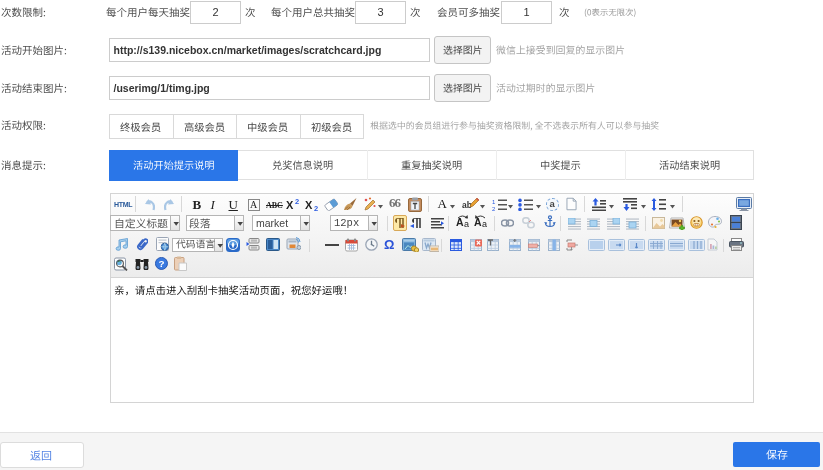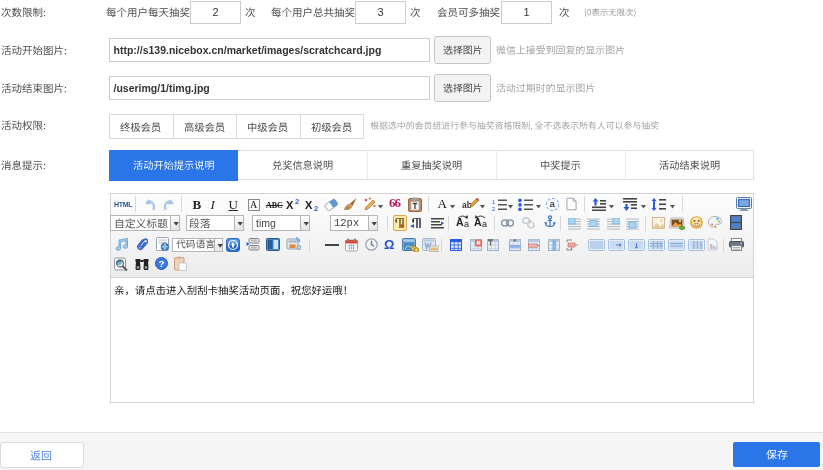--- a/index.html
+++ b/index.html
@@ -396,21 +396,21 @@
   </svg>
 <svg style="position:absolute;left:362.0px;top:197.0px" width="15.0" height="14.0" viewBox="0 0 15 14">
     <path d="M11 3 L4 10 L3 13 L6 12 L13 5Z" fill="#e8b050" stroke="#a07030" stroke-width="0.7"></path>
     <circle cx="4" cy="3" r="1.3" fill="#e05050"></circle>
     <circle cx="8" cy="1.5" r="1.1" fill="#e07030"></circle>
     <circle cx="12.5" cy="9" r="1.1" fill="#e05050"></circle>
   </svg>
 <svg style="position:absolute;left:378.0px;top:203.5px" width="6.0" height="6.0" viewBox="0 0 6 6">
     <path d="M0 1 L5 1 L2.5 4.5Z" fill="#555"></path>
   </svg>
-<div style="position:absolute;left:389.0px;top:194.5px;font-family:'Liberation Sans',sans-serif;font-family:'Liberation Serif',serif;font-size:13px;font-weight:bold;color:#be185d;letter-spacing:-1px">66</div>
+<div style="position:absolute;left:389.0px;top:194.5px;font-family:'Liberation Sans',sans-serif;font-family:'Liberation Serif',serif;font-size:13px;font-weight:bold;color:#737373;letter-spacing:-1px">66</div>
 <svg style="position:absolute;left:408.0px;top:196.5px" width="14.0" height="15.0" viewBox="0 0 14 15">
     <rect x="0.5" y="1.5" width="13" height="13" rx="1.5" fill="#c28a5c" stroke="#96683c"></rect>
     <rect x="4" y="0.5" width="6" height="3" rx="1" fill="#9aa0a8"></rect>
     <rect x="3" y="4.5" width="8" height="8.5" fill="#f2f5fa" stroke="#a8b2c0" stroke-width="0.6"></rect>
     <path d="M4.8 6.5 H9.2 M7 6.5 V12" stroke="#444" stroke-width="1.3"></path>
   </svg>
 <div style="position:absolute;left:428.0px;top:196.0px;width:1.0px;height:16.0px;background:#d8d8d8"></div>
 <div style="position:absolute;left:437.5px;top:196.0px;font-family:'Liberation Sans',sans-serif;font-family:'Liberation Serif',serif;font-size:13px;color:#111">A</div>
 <svg style="position:absolute;left:450.0px;top:203.5px" width="6.0" height="6.0" viewBox="0 0 6 6">
     <path d="M0 1 L5 1 L2.5 4.5Z" fill="#555"></path>
@@ -507,21 +507,21 @@
   </svg>
 <svg style="position:absolute;left:189.0px;top:217.5px;overflow:visible" width="21.60" height="11.45" viewBox="0 -880 2000 1060" fill="#555">
     <use href="#g83" x="0"></use>
     <use href="#g84" x="1000"></use>
   </svg>
 <div style="position:absolute;left:252.0px;top:215.0px;width:49.0px;height:16.0px;border:1px solid #b5b5b5;background:#fff"></div>
 <div style="position:absolute;left:301.0px;top:215.0px;width:9.0px;height:16.0px;border:1px solid #b5b5b5;border-left:none;background:linear-gradient(#fdfdfd,#e4e4e4)"></div>
 <svg style="position:absolute;left:302.5px;top:220.5px" width="7.0" height="6.0" viewBox="0 0 7 6">
     <path d="M0.5 1 L6 1 L3.2 4.8Z" fill="#444"></path>
   </svg>
-<div style="position:absolute;left:256.0px;top:215.0px;font-family:'Liberation Sans',sans-serif;font-size:10.5px;color:#444;line-height:16px">timg</div>
+<div style="position:absolute;left:256.0px;top:215.0px;font-family:'Liberation Sans',sans-serif;font-size:10.5px;color:#444;line-height:16px">market</div>
 <div style="position:absolute;left:330.0px;top:215.0px;width:39.0px;height:16.0px;border:1px solid #b5b5b5;background:#fff"></div>
 <div style="position:absolute;left:369.0px;top:215.0px;width:9.0px;height:16.0px;border:1px solid #b5b5b5;border-left:none;background:linear-gradient(#fdfdfd,#e4e4e4)"></div>
 <svg style="position:absolute;left:370.5px;top:220.5px" width="7.0" height="6.0" viewBox="0 0 7 6">
     <path d="M0.5 1 L6 1 L3.2 4.8Z" fill="#444"></path>
   </svg>
 <div style="position:absolute;left:334.0px;top:215.0px;font-family:Liberation Mono, monospace;font-size:10.5px;color:#444;line-height:16px">12px</div>
 <div style="position:absolute;left:386.6px;top:216.0px;width:1.0px;height:15.0px;background:#d8d8d8"></div>
 <div style="position:absolute;left:393.0px;top:215.0px;width:14.0px;height:16.0px;border:1px solid #d8a858;background:#fde9a8;border-radius:2px"></div>
 <svg style="position:absolute;left:395.0px;top:218.0px" width="10.0" height="11.0" viewBox="0 0 10 11">
     <path d="M2 0 H8 M5 0 V10 M8 0 V10" stroke="#7a5a20" stroke-width="1.5" fill="none"></path>

